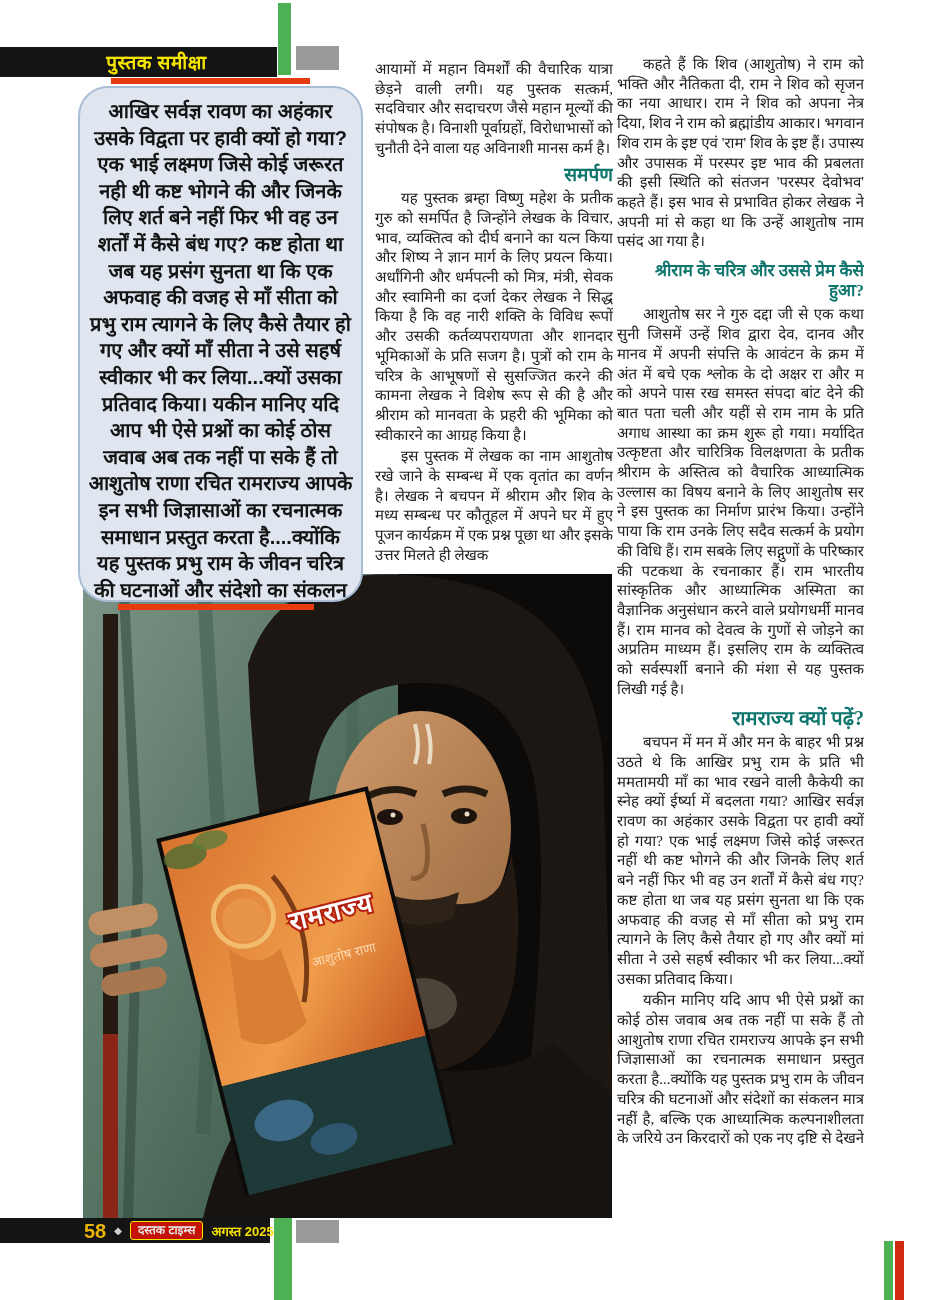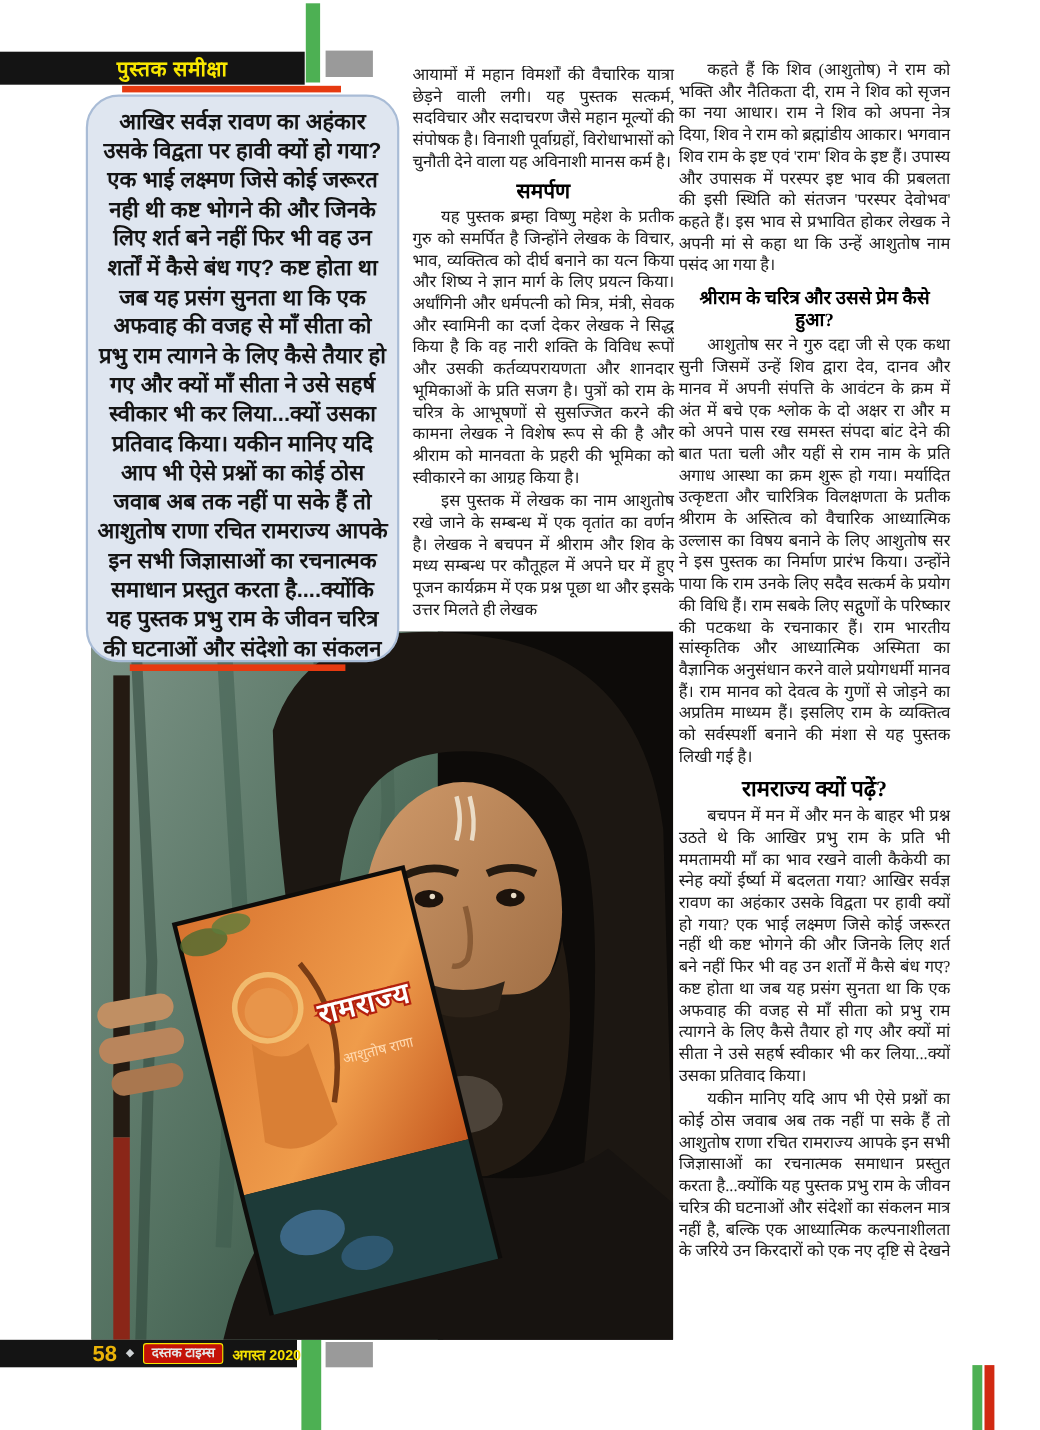--- a/index.html
+++ b/index.html
@@ -27,21 +27,21 @@
     margin:0;font-weight:bold;font-size:20px;line-height:26.6px;text-align:center;color:#141414;
     font-family:"Liberation Sans",sans-serif;
   }
   
   .col{position:absolute;overflow:hidden;color:#1c1c1c;
        font-family:"Liberation Serif",serif;font-size:15px;line-height:19.7px;text-align:justify;}
   .col-mid{left:375px;top:60px;width:238px;height:502px;}
   .col-right{left:617px;top:55px;width:247px;height:1090px;}
   .col p{margin:0 0 2px 0;}
   .col p.indent{text-indent:26px;}
-  .col h3{margin:6px 0 5px 0;text-align:center;color:#000000;font-weight:bold;}
+  .col h3{margin:6px 0 5px 0;text-align:right;color:#0f766e;font-weight:bold;}
   .h-samarpan{font-size:19px;}
   .h-mid{font-size:17px;margin-top:9px !important;}
   .h-big{font-size:20px;margin-top:9px !important;}
   
   .photo{position:absolute;left:83px;top:574px;width:529px;height:644px;z-index:1;}
   
   .footer-bar{
     position:absolute;left:0;top:1218px;width:270px;height:25px;background:#141414;
     display:flex;align-items:center;box-sizing:border-box;padding-left:84px;gap:8px;
   }
@@ -158,20 +158,20 @@
       <ellipse cx="96" cy="330" rx="24" ry="15" fill="#3b6b94" opacity="0.6"></ellipse>
       <text x="148" y="118" text-anchor="middle" font-family="Liberation Sans, sans-serif" font-size="26" font-weight="bold" fill="#ffffff" stroke="#b3200e" stroke-width="4" paint-order="stroke" style="letter-spacing:1px">रामराज्य</text>
       <text x="150" y="158" text-anchor="middle" font-family="Liberation Sans, sans-serif" font-size="13" fill="#ffd9b0">आशुतोष राणा</text>
     </g>
   </svg>
 
   <div class="footer-bar">
     <span class="page-num">58</span>
     <span class="diamond">◆</span>
     <span class="mag-logo">दस्तक टाइम्स</span>
-    <span class="issue">अगस्त 2020</span>
+    <span class="issue">अगस्त 2025</span>
   </div>
   <div class="green-bar-bottom"></div>
   <div class="gray-rect-bottom"></div>
   <div class="strip-green-br"></div>
   <div class="strip-red-br"></div>
 
 </div>
 
 </body></html>

